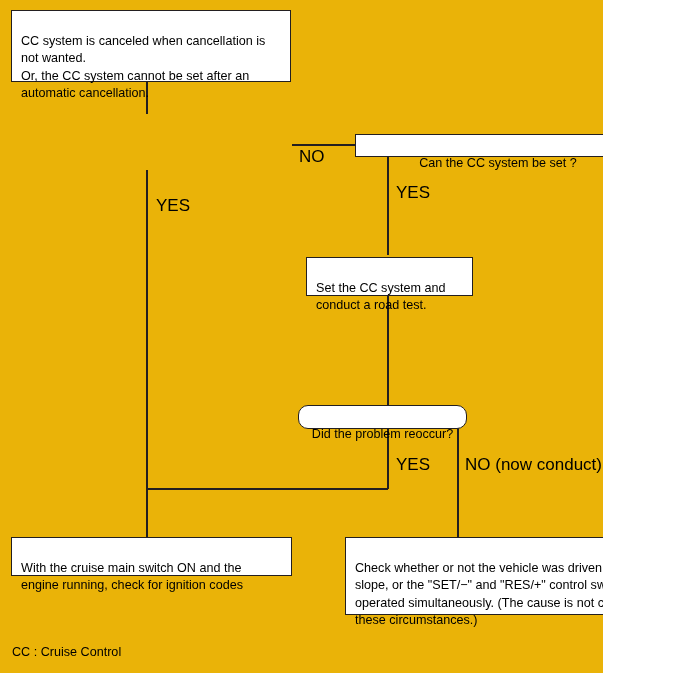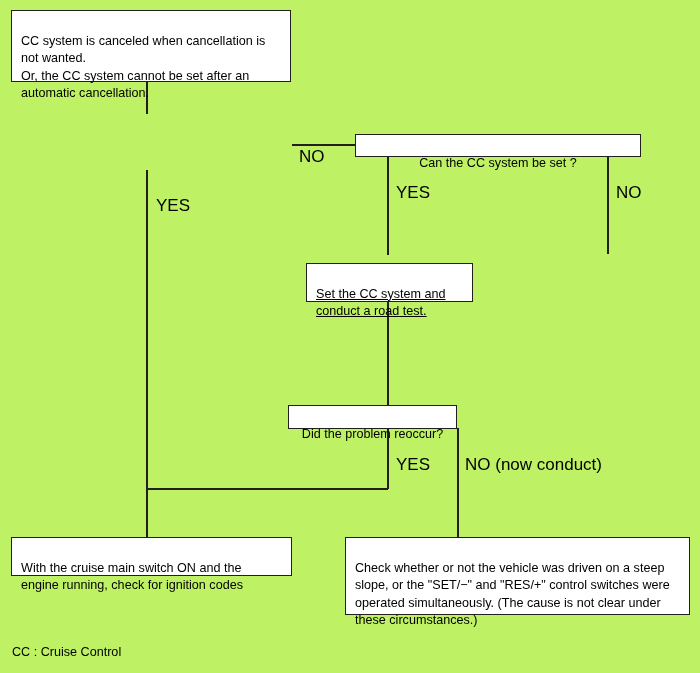--- a/index.html
+++ b/index.html
@@ -5,23 +5,23 @@
   html, body {
     margin: 0;
     padding: 0;
     background: #ffffff;
   }
   body {
     font-family: "Liberation Sans", sans-serif;
   }
   #diagram-root {
     position: relative;
-    width: 700px;
+    width: 603px;
     height: 673px;
-    background: #bef264;
+    background: #eab308;
     overflow: hidden;
   }
   svg.flow-canvas {
     position: absolute;
     left: 0;
     top: 0;
     width: 700px;
     height: 673px;
   }
   .node-box {
@@ -78,26 +78,26 @@
   <div class="node-box" style="left:11px; top:10px; width:280px; height:72px;">
     <span>CC system is canceled when cancellation is not wanted.
 Or, the CC system cannot be set after an automatic cancellation.</span>
   </div>
 
 
   <div class="node-box center" style="left:355px; top:134px; width:286px; height:23px;">
     <span>Can the CC system be set ?</span>
   </div>
 
-  <div class="node-box" style="left:306px; top:263px; width:167px; height:39px;text-decoration:underline;">
+  <div class="node-box" style="left:306px; top:257px; width:167px; height:39px;">
     <span>Set the CC system and conduct a road test.</span>
   </div>
 
 
-  <div class="node-box center" style="left:288px; top:405px; width:169px; height:24px;">
+  <div class="node-box center" style="left:298px; top:405px; width:169px; height:24px;border-radius:10px;">
     <span>Did the problem reoccur?</span>
   </div>
 
   <div class="node-box" style="left:11px; top:537px; width:281px; height:39px;">
     <span>With the cruise main switch ON and the engine running, check for ignition codes</span>
   </div>
 
   <div class="node-box" style="left:345px; top:537px; width:345px; height:78px;">
     <span>Check whether or not the vehicle was driven on a steep slope, or the "SET/−" and "RES/+" control switches were operated simultaneously. (The cause is not clear under these circumstances.)</span>
   </div>

